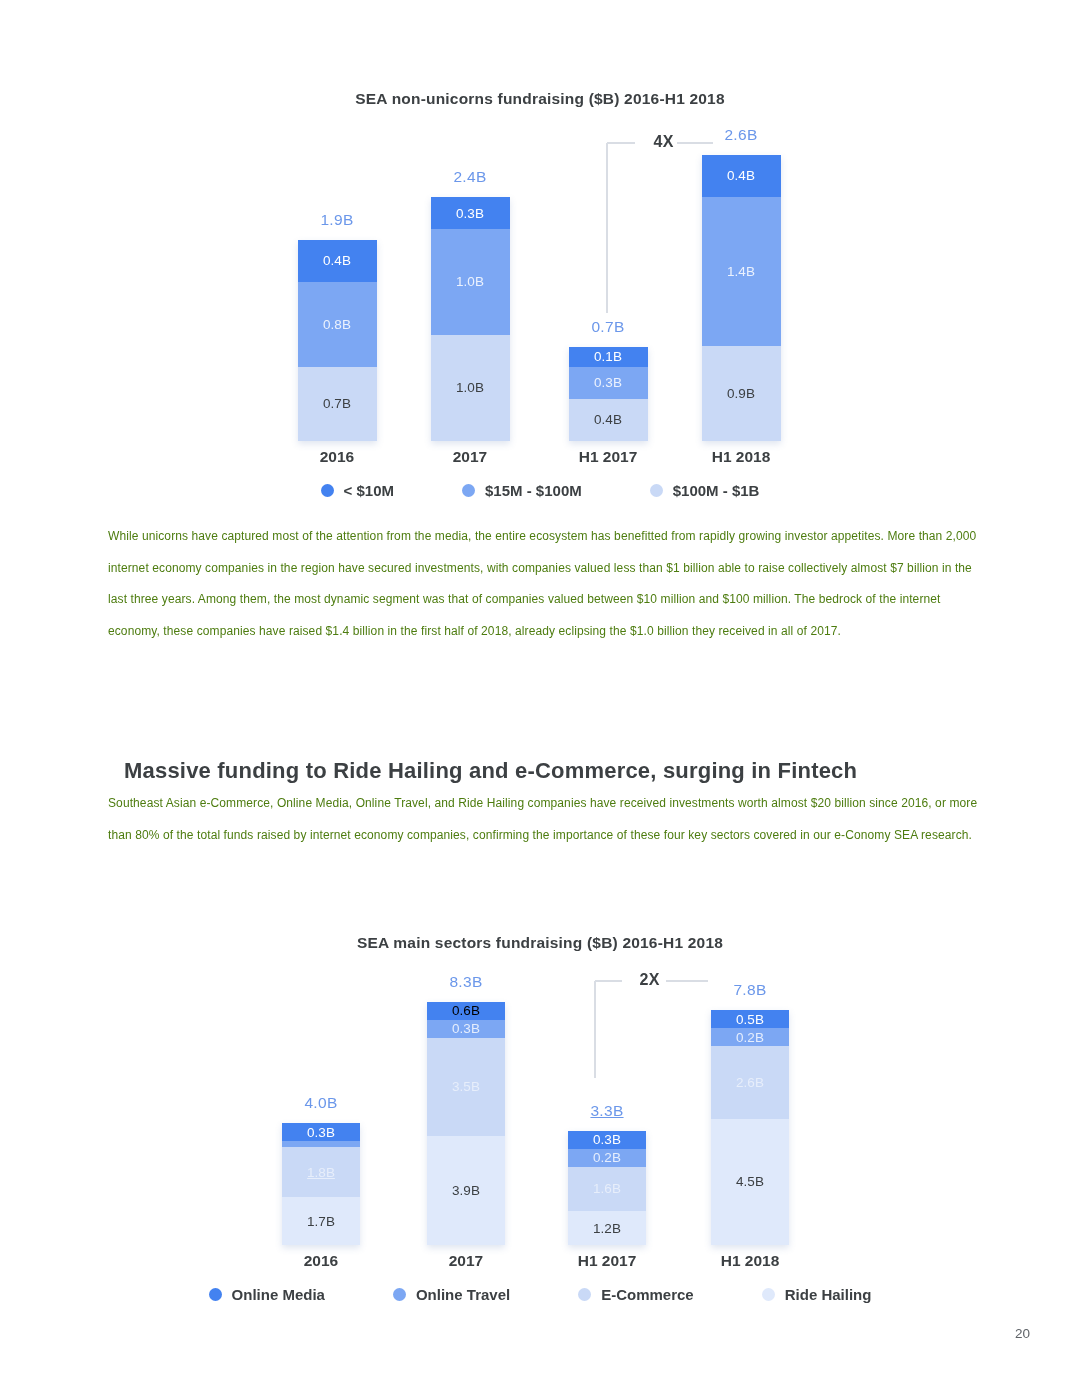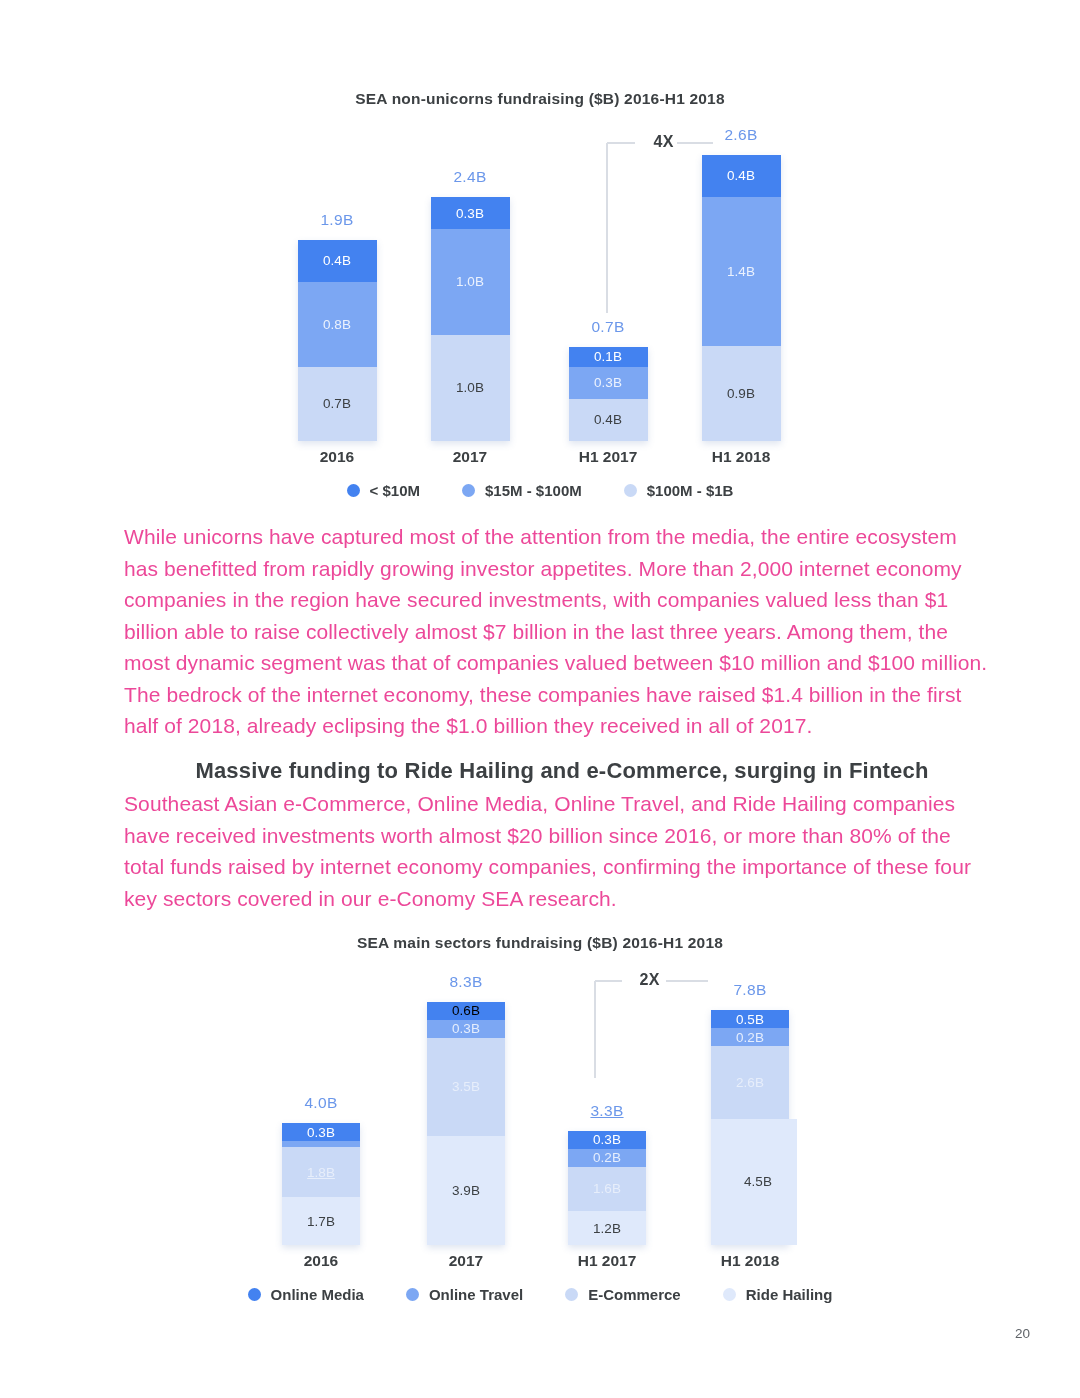--- a/index.html
+++ b/index.html
@@ -17,36 +17,36 @@
   .total{
     position:absolute;width:90px;text-align:center;
     font-size:15.5px;font-weight:500;color:#6b97ea;letter-spacing:.3px;
   }
   .xlab{
     position:absolute;width:110px;text-align:center;
     font-size:15.5px;font-weight:700;color:#3c4043;
   }
   .legend{
     position:absolute;left:0;width:1080px;display:flex;justify-content:center;
-    gap:42px;font-size:15px;font-weight:700;color:#3c4043;
+    gap:68px;font-size:15px;font-weight:700;color:#3c4043;
   }
   .leg-item{display:flex;align-items:center;gap:10px;}
   .dot{width:13px;height:13px;border-radius:50%;display:inline-block;}
   .vline,.hline{position:absolute;background:#d9dde4;}
   .mult{
     position:absolute;font-size:16px;font-weight:700;color:#3c4043;
     width:40px;text-align:right;letter-spacing:.5px;
   }
   .body-text{
-    position:absolute;left:124px;width:872px;
-    font-size:21px;line-height:31.5px;color:#ec4899;letter-spacing:.1px;
+    position:absolute;left:108px;width:872px;
+    font-size:12px;line-height:31.5px;color:#4d7c0f;letter-spacing:.1px;
   }
   .section-heading{
-    position:absolute;left:112px;width:900px;margin:0;
-    font-size:22px;font-weight:700;color:#3c4043;letter-spacing:.2px;text-align:center;
+    position:absolute;left:124px;width:900px;margin:0;
+    font-size:22px;font-weight:700;color:#3c4043;letter-spacing:.2px;
   }
   .page-num{
     position:absolute;left:990px;top:1326px;width:40px;text-align:right;
     font-size:13.5px;color:#5f6368;
   }
 </style>
 </head>
 <body>
 
 <div class="page">
@@ -138,21 +138,21 @@
         <div class="seg" style="height: 18px; background: rgb(124, 167, 243); color: rgba(255, 255, 255, 0.8);">0.2B</div>
         <div class="seg" style="height: 44.8px; background: rgb(201, 217, 246); color: rgba(255, 255, 255, 0.55);">1.6B</div>
         <div class="seg" style="height: 33.6px; background: rgb(223, 233, 251); color: rgb(60, 64, 67);">1.2B</div>
       </div>
       <div class="total" style="left: 562px; top: 1101.6px; text-decoration: underline;">3.3B</div>
       <div class="xlab" style="left: 552px; top: 1252px;">H1 2017</div>
       <div class="bar" style="left: 711px; top: 1010.2px; width: 78px; height: 234.8px;">
         <div class="seg" style="height: 18px; background: rgb(67, 130, 240); color: rgb(255, 255, 255);">0.5B</div>
         <div class="seg" style="height: 18px; background: rgb(124, 167, 243); color: rgba(255, 255, 255, 0.8);">0.2B</div>
         <div class="seg" style="height: 72.8px; background: rgb(201, 217, 246); color: rgba(255, 255, 255, 0.55);">2.6B</div>
-        <div class="seg" style="height: 126px; background: rgb(223, 233, 251); color: rgb(60, 64, 67); padding-left: 8px;">4.5B</div>
+        <div class="seg" style="height: 126px; background: rgb(223, 233, 251); color: rgb(60, 64, 67);">4.5B</div>
       </div>
       <div class="total" style="left: 705px; top: 981.2px;">7.8B</div>
       <div class="xlab" style="left: 695px; top: 1252px;">H1 2018</div>
     </div>
   <div class="legend" style="top:1286px" id="legend-1">
       <span class="leg-item">
         <span class="dot" style="background: rgb(67, 130, 240);"></span>
         <span>Online Media</span>
       </span>
       <span class="leg-item">

